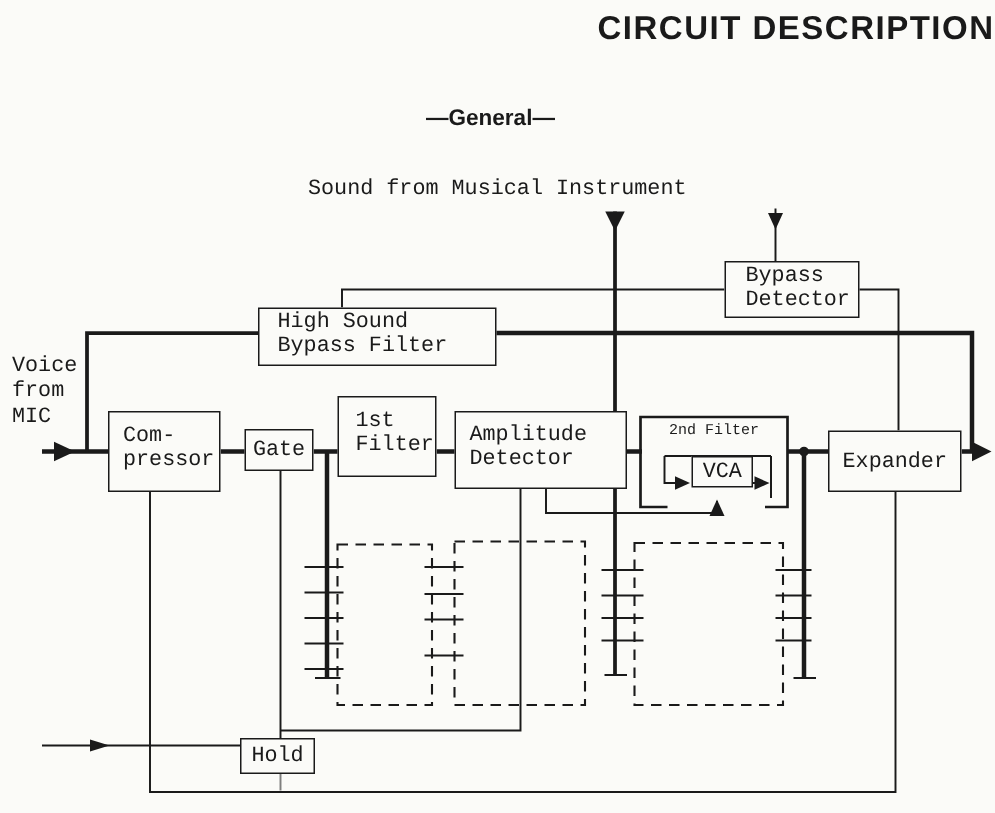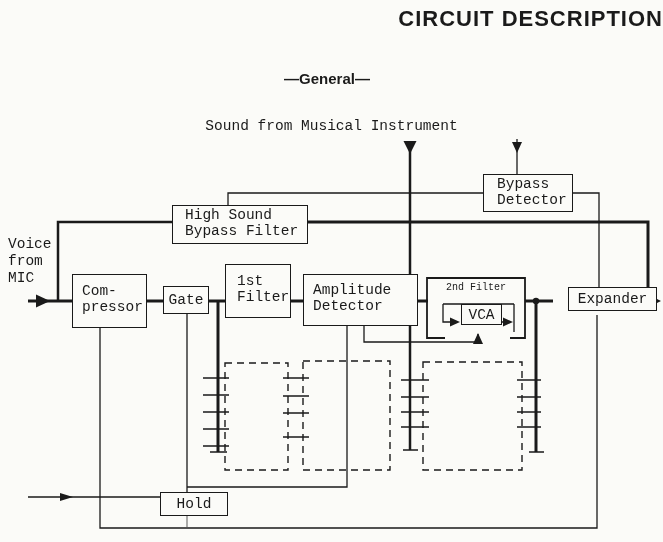--- a/index.html
+++ b/index.html
@@ -129,21 +129,21 @@
 
     <g>
       <path class="ln t13" d="M203 378 H229 M203 395 H229 M203 412 H229 M203 429 H229 M203 446 H229
                              M283 378 H309 M283 396 H309 M283 413 H309 M283 437 H309
                              M401 380 H429 M401 397 H429 M401 412 H429 M401 427 H429
                              M517 380 H541 M517 397 H541 M517 412 H541 M517 427 H541
                              M210 452 H227 M403 450 H418 M529 452 H544"></path>
     </g>
   </svg>
 
-  <div class="box" style="left:172px;top:205px;width:136px;height:39px;padding:1px 0 0 12px">
+  <div class="box" style="left:172px;top:205px;width:159px;height:39px;padding:1px 0 0 12px">
     <span class="bl">High Sound</span>
     <span class="bl">Bypass Filter</span>
   </div>
 
   <div class="box" style="left:483px;top:174px;width:90px;height:38px;padding:1px 0 0 13px">
     <span class="bl">Bypass</span>
     <span class="bl">Detector</span>
   </div>
 
   <div class="box" style="left:72px;top:274px;width:75px;height:54px;padding:8px 0 0 9px">
@@ -164,21 +164,21 @@
     <span class="bl">Amplitude</span>
     <span class="bl">Detector</span>
   </div>
 
   <div class="plain-label" style="left:427px;top:282px;width:98px">2nd Filter</div>
 
   <div class="box center" style="left:461px;top:304px;width:41px;height:21px">
     <span>VCA</span>
   </div>
 
-  <div class="box center" style="left:568px;top:287px;width:89px;height:24px">
+  <div class="box center" style="left:552px;top:287px;width:89px;height:41px">
     <span>Expander</span>
   </div>
 
-  <div class="box center" style="left:160px;top:492px;width:68px;height:24px">
+  <div class="box center" style="left:160px;top:492px;width:50px;height:24px">
     <span>Hold</span>
   </div>
 
 </div>
 
 </body></html>

